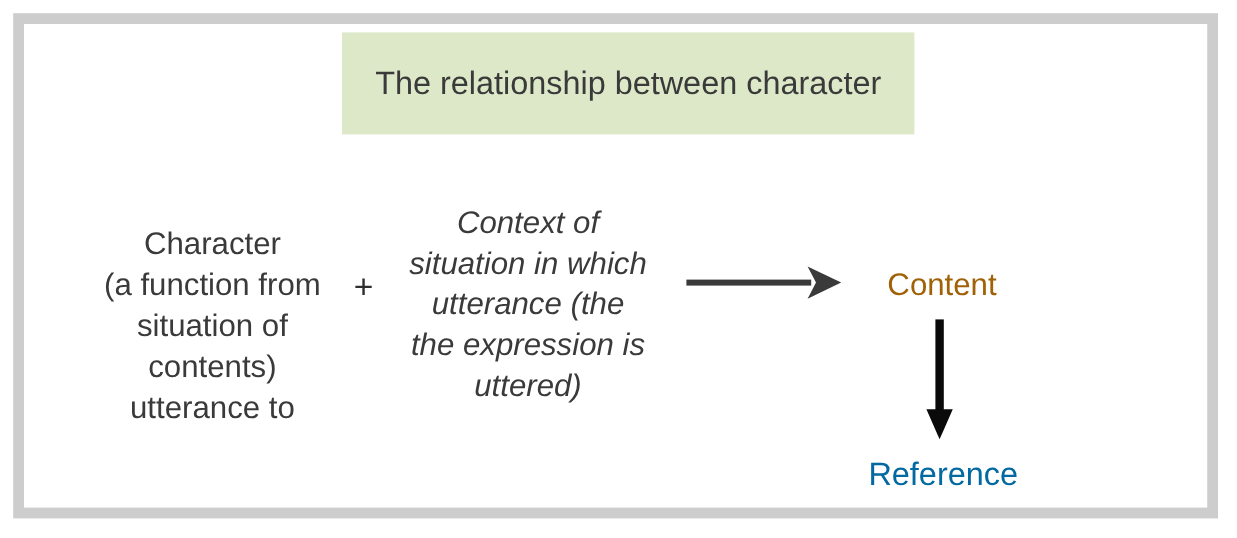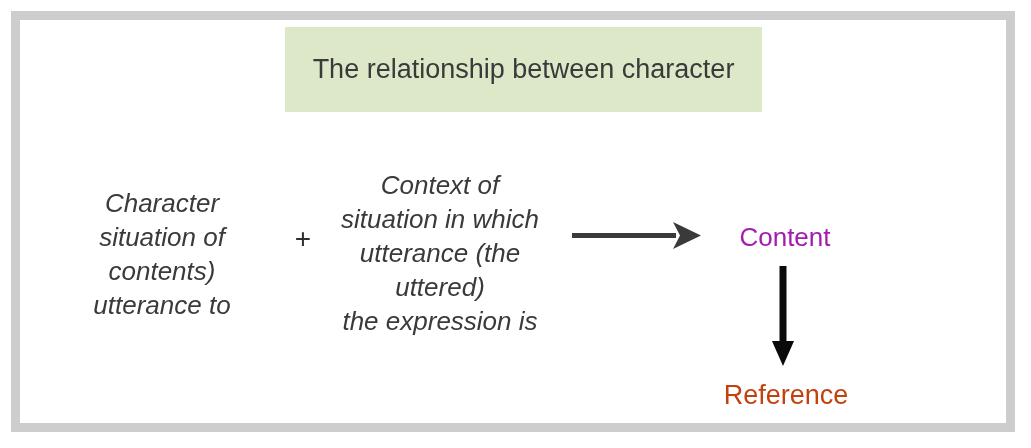--- a/index.html
+++ b/index.html
@@ -42,21 +42,21 @@
   }
 
   .text-block {
     position: absolute;
     text-align: center;
     color: #3a3a3a;
     font-size: 26px;
     line-height: 34px;
   }
 
-  .character-block { left: 37px;  top: 186px; width: 250px; font-style: italic; }
+  .character-block { left: 52px;  top: 186px; width: 250px; }
   .context-block   { left: 315px; top: 168px; width: 250px; font-style: italic; }
 
   .plus-sign {
     position: absolute;
     left: 288px;
     top: 224px;
     width: 30px;
     text-align: center;
     color: #2e2e2e;
     font-size: 28px;
@@ -65,62 +65,63 @@
 
   .h-arrow { position: absolute; left: 570px; top: 221px; }
   .v-arrow { position: absolute; left: 768px; top: 266px; }
 
   .content-label {
     position: absolute;
     left: 720px;
     top: 222px;
     width: 130px;
     text-align: center;
-    color: #a21caf;
+    color: #a16207;
     font-size: 26px;
     line-height: 30px;
   }
 
   .reference-label {
     position: absolute;
     left: 700px;
     top: 379px;
     width: 172px;
     text-align: center;
-    color: #c2410c;
+    color: #0369a1;
     font-size: 27px;
     line-height: 32px;
   }
 </style>
 </head>
 <body>
 
 <div class="canvas">
 
   <div class="frame"></div>
 
   <div class="title-box">
     <div>The relationship between character</div>
   </div>
 
   <div class="text-block character-block">
     <div>Character</div>
+    <div>(a function from</div>
     <div>situation of</div>
     <div>contents)</div>
     <div>utterance to</div>
   </div>
 
   <div class="plus-sign">+</div>
 
   <div class="text-block context-block">
     <div>Context of</div>
     <div>situation in which</div>
     <div>utterance (the</div>
+    <div>the expression is</div>
     <div>uttered)</div>
-    <div>the expression is</div>
   </div>
 
   <div class="h-arrow">
     <svg width="134" height="30" viewBox="0 0 134 30" xmlns="http://www.w3.org/2000/svg">
       <rect x="2" y="12" width="104" height="5" fill="#3a3a3a"></rect>
       <polygon points="103,1 131,14.5 103,28 110,14.5" fill="#3a3a3a"></polygon>
     </svg>
   </div>
 
   <div class="content-label">Content</div>

